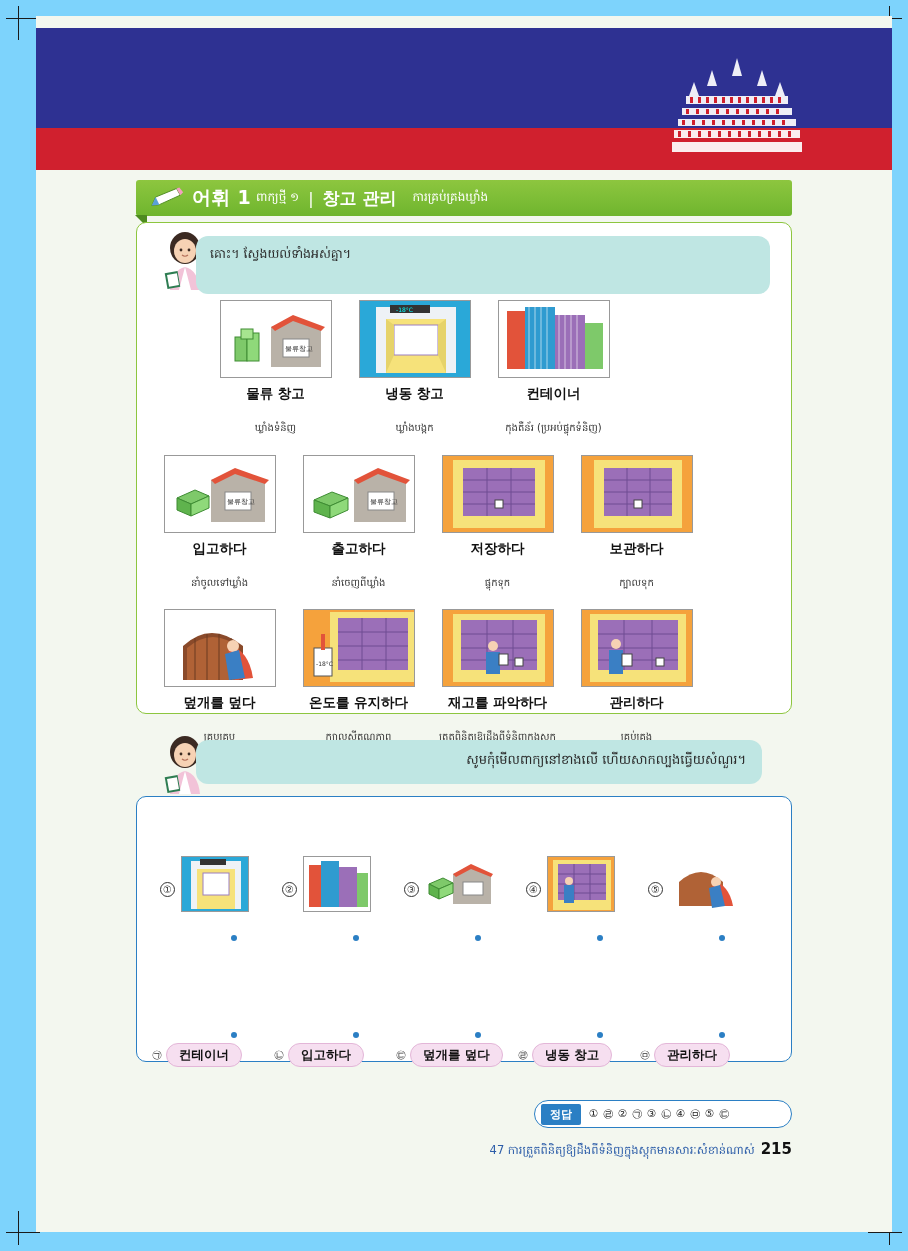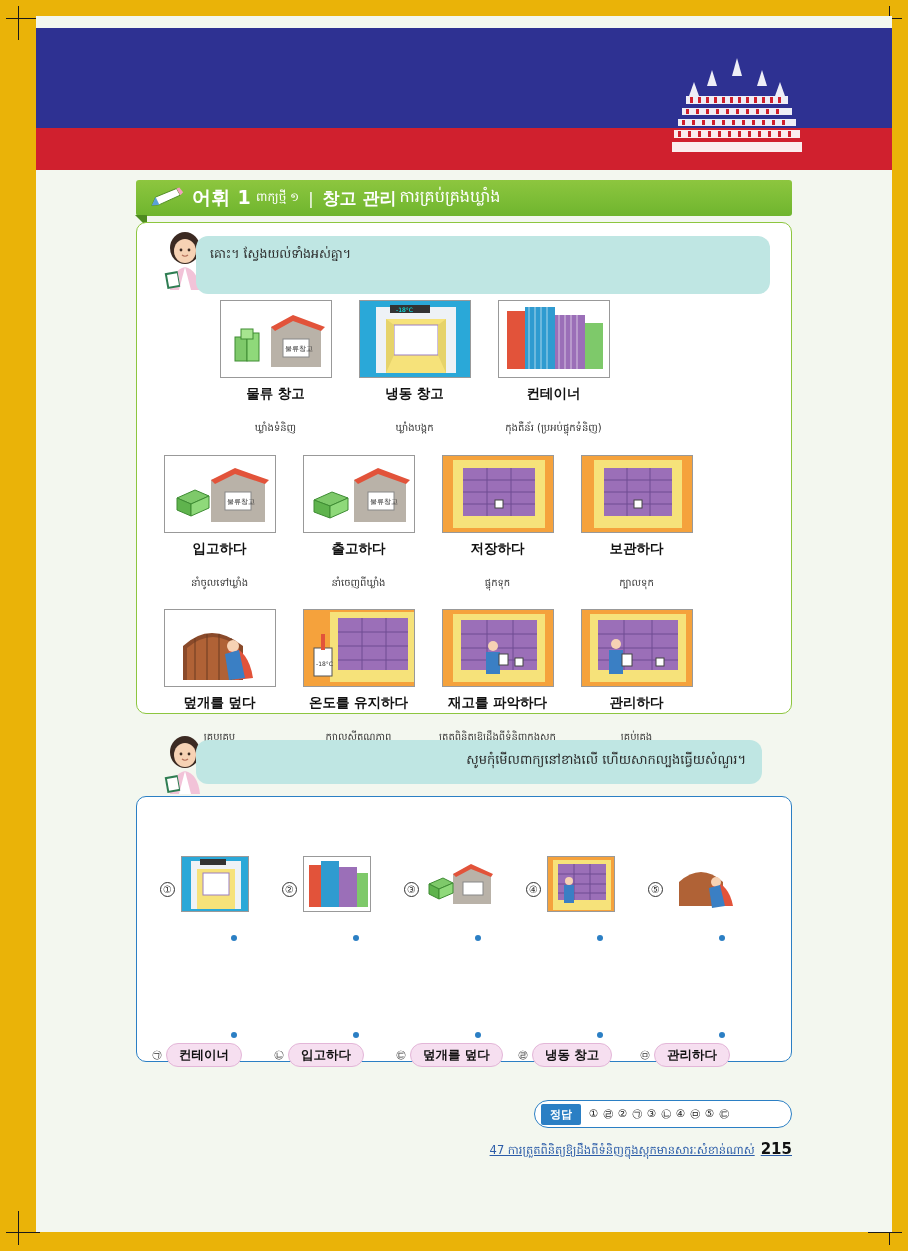--- a/index.html
+++ b/index.html
@@ -6,21 +6,21 @@
   html, body { margin:0; padding:0; }
   body {
     width: 908px; height: 1251px;
     background: #ffffff;
     font-family: "DejaVu Sans", "Liberation Sans", sans-serif;
     position: relative;
     overflow: hidden;
   }
   .page {
     position:absolute; left:0; top:0; width:908px; height:1251px;
-    background:#eab308;
+    background:#7dd3fc;
   }
   
   .crop { position:absolute; background:#1a1a1a; }
   .cropv { width:1px; height:34px; }
   .croph { height:1px; width:34px; }
   .tint {
     position:absolute; left:36px; top:16px; width:856px; height:1216px;
     background:#f3f7ef;
   }
   .header-blue {
@@ -46,21 +46,21 @@
   .titlebar:after{
     content:""; position:absolute; left:-1px; bottom:-11px;
     border-left:12px solid transparent; border-right:0 solid transparent;
     border-top:12px solid #4d8b1f;
   }
   .pencil { width:38px; height:24px; margin-right:6px; flex:0 0 auto; }
   .t-ko { color:#ffffff; font-size:19px; font-weight:bold; letter-spacing:.3px;}
   .t-km { color:#ffffff; font-size:12px; margin-left:5px; }
   .t-sep { color:#ffffff; font-size:16px; margin:0 9px; }
   .t-ko2 { color:#ffffff; font-size:17px; font-weight:bold; }
-  .t-km2 { color:#ffffff; font-size:16px; margin-left:3px; }
+  .t-km2 { color:#ffffff; font-size:12px; margin-left:16px; }
 
   
   .card {
     position:absolute; left:136px; top:222px; width:656px; height:492px;
     background:#ffffff; border:1px solid #8dc63f; border-radius:10px;
   }
   
   .bubble {
     position:absolute; left:196px; top:236px; width:574px; height:58px;
     background:#bfe6e3; border-radius:12px;
@@ -131,21 +131,21 @@
   }
   .keytag {
     background:#2b7fc4; color:#fff; font-size:11px; font-weight:bold;
     border-radius:2px; padding:3px 9px; margin-right:8px;
   }
   .keytext { font-size:10.5px; color:#222; letter-spacing:.6px;}
 
   
   .footer {
     position:absolute; right:116px; top:1140px; text-align:center;
-    font-size:11.5px; color:#2b5ca8;text-decoration:underline;
+    font-size:11.5px; color:#2b5ca8;
   }
   .footer .pg { color:#111; font-size:15px; font-weight:bold; margin-left:6px;}
 </style>
 </head>
 <body>
 
 <div class="page">
 
   <div class="crop cropv" style="left:18px; top:6px;"></div>
   <div class="crop croph" style="left:6px; top:18px;"></div>

